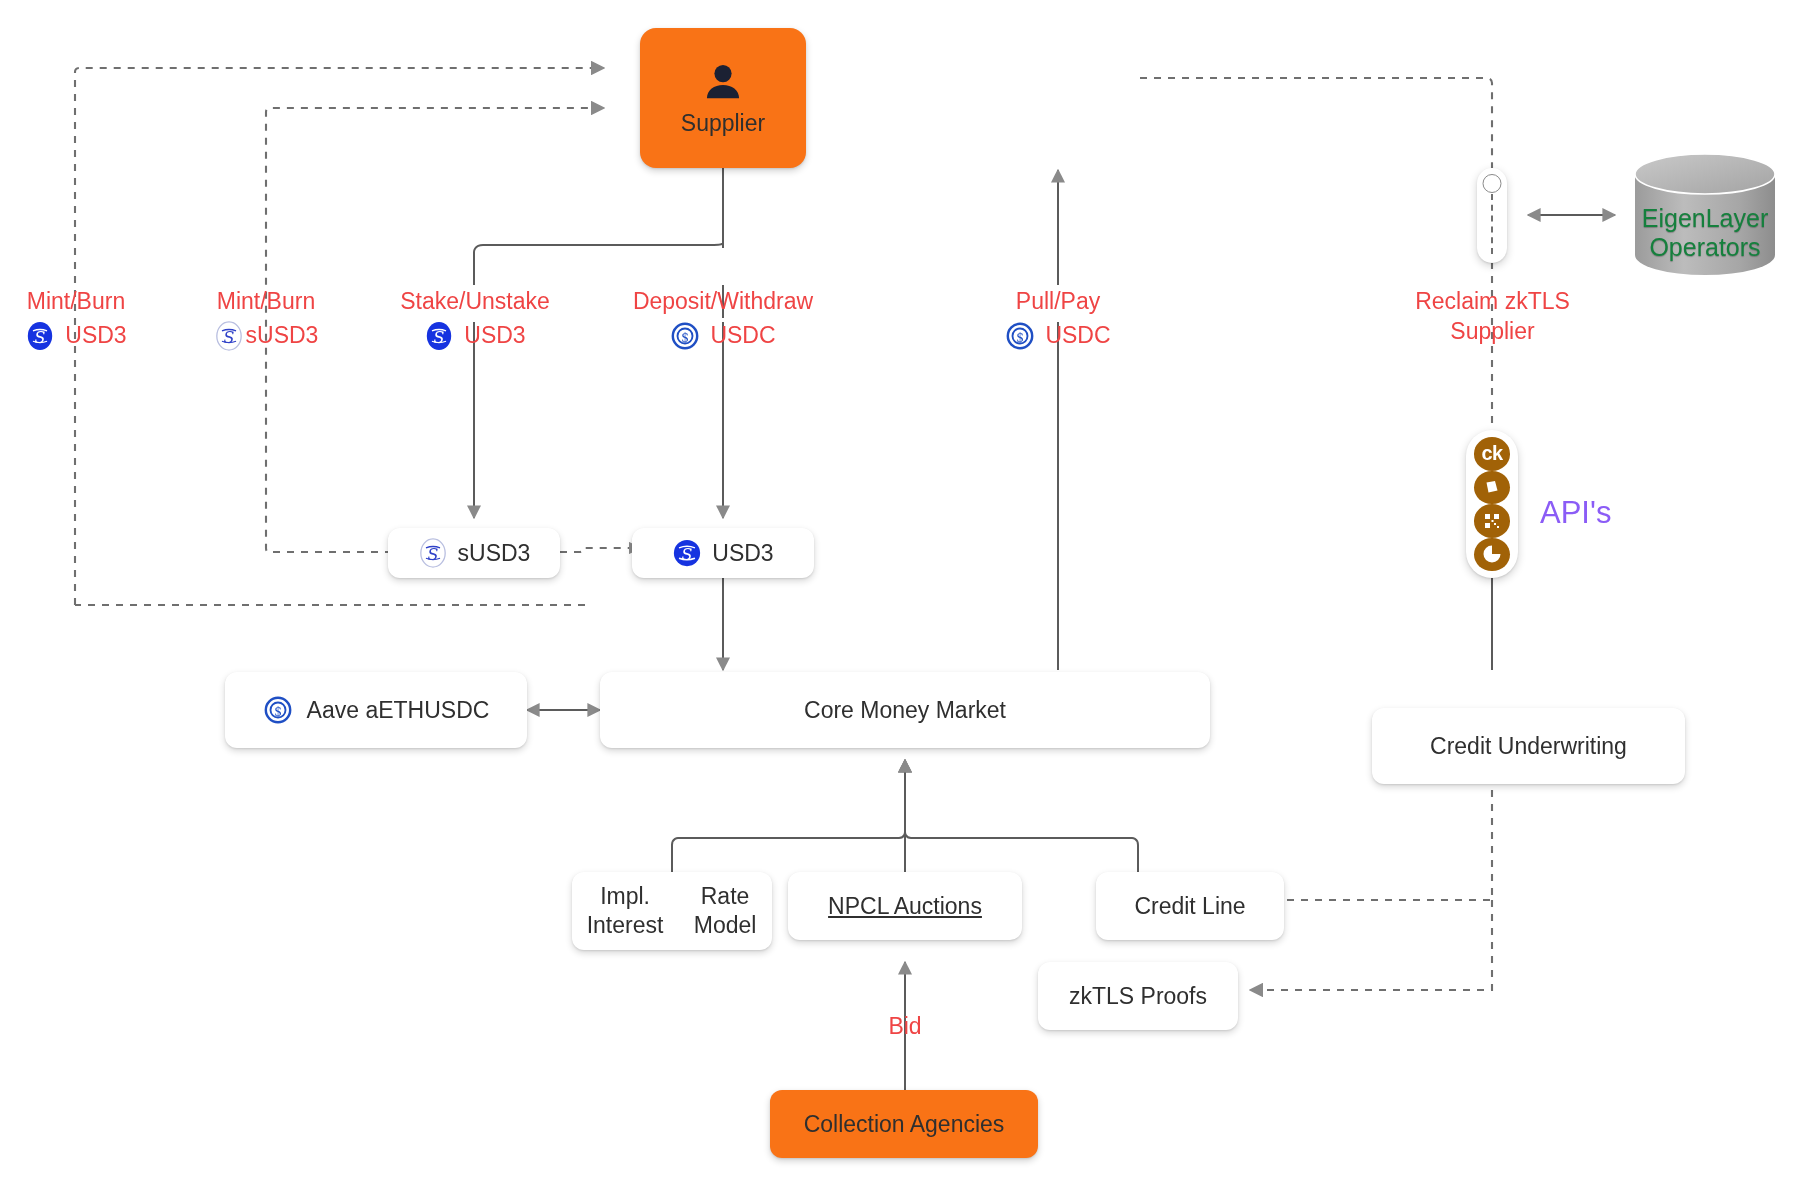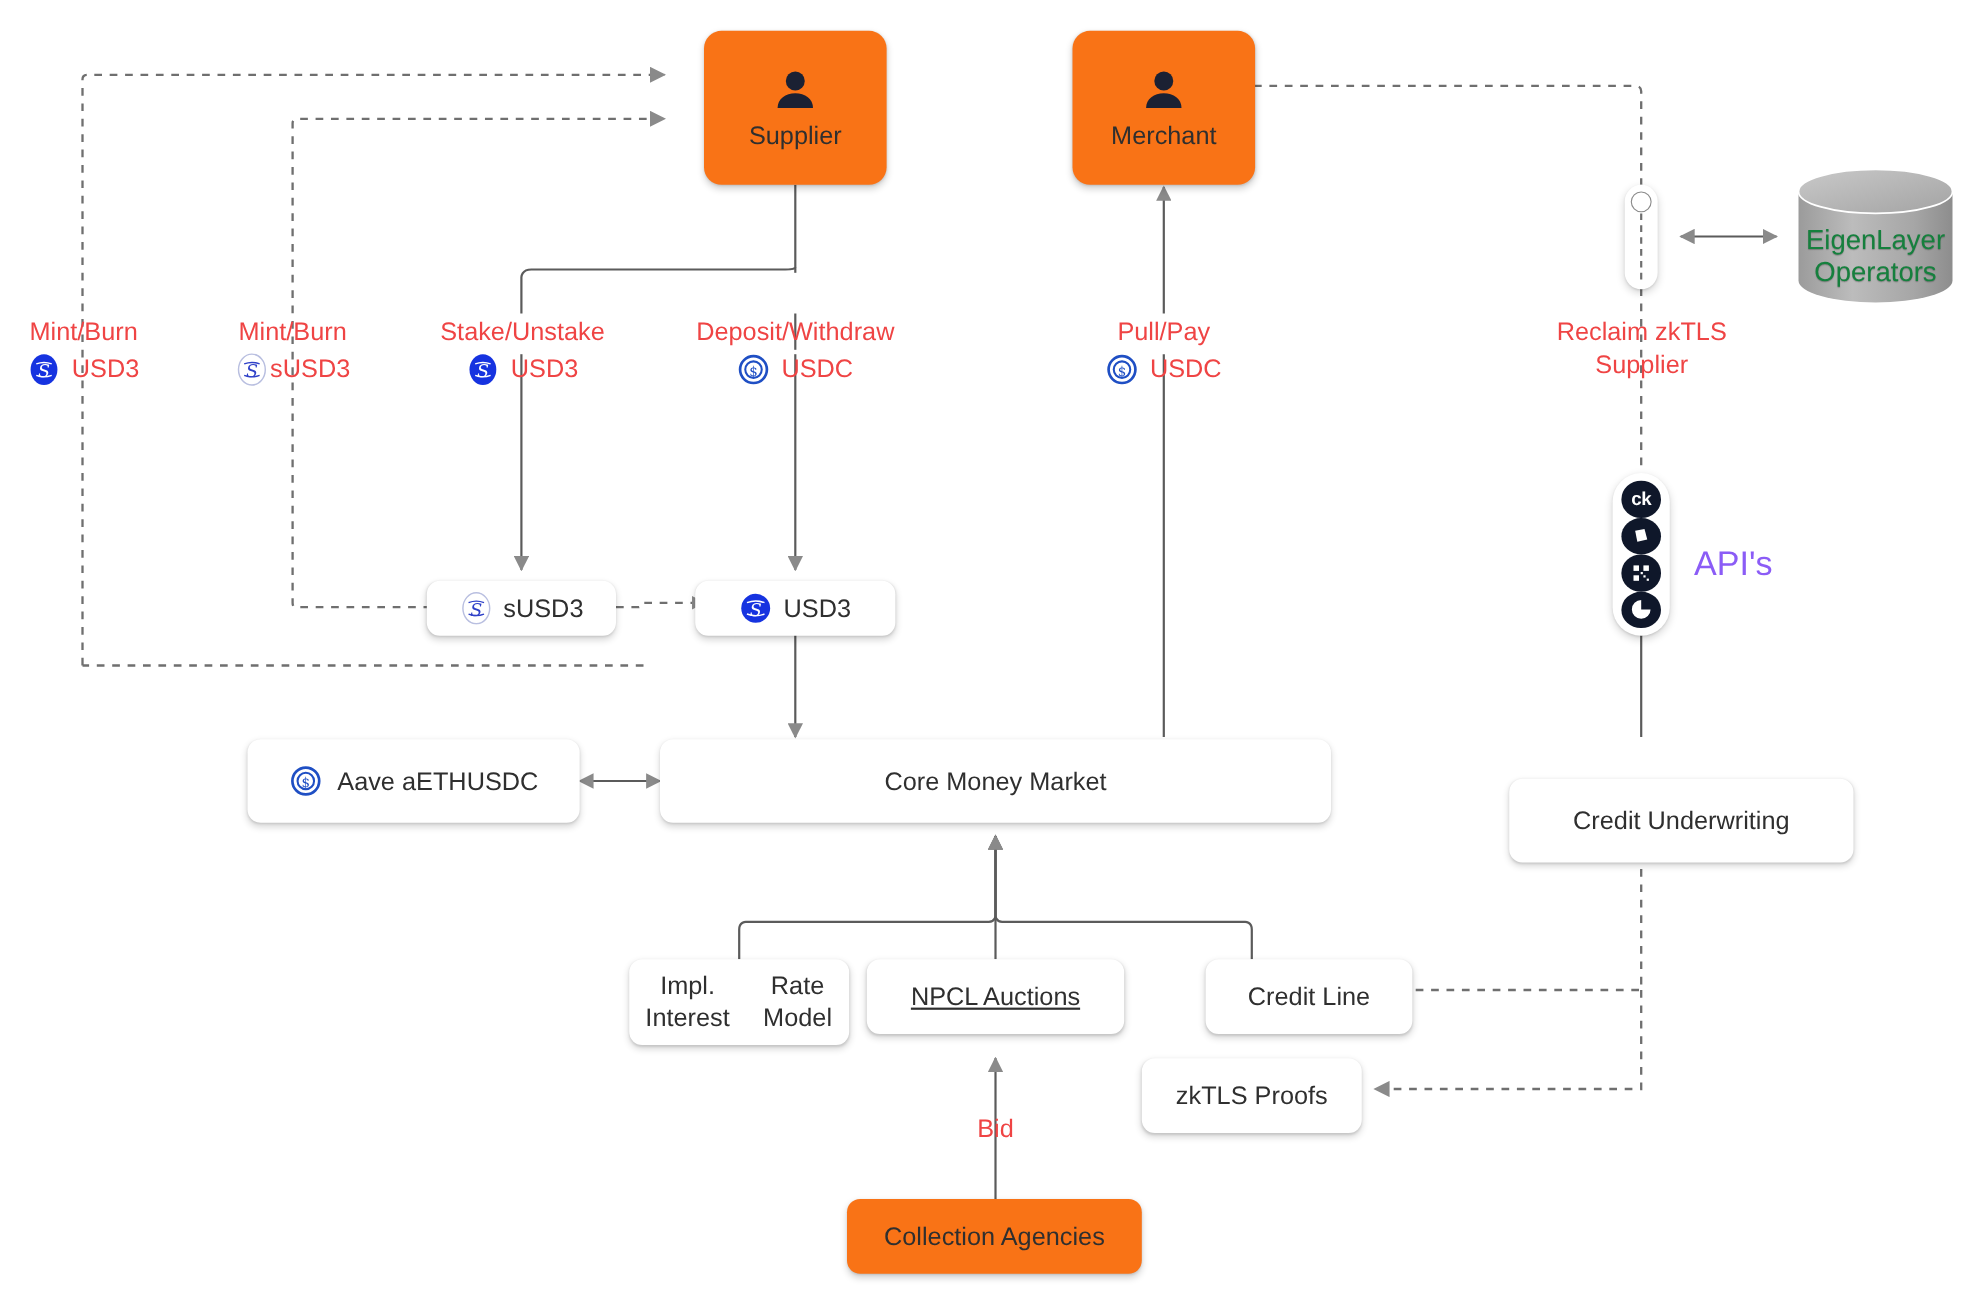--- a/index.html
+++ b/index.html
@@ -136,26 +136,26 @@
     flex-direction:column;
     align-items:center;
     justify-content:space-between;
     padding:7px 0;
     box-sizing:border-box;
     z-index:4;
   }
   .apiicon{
     width:36px;height:36px;
     border-radius:50%;
-    background:#0f172a;
+    background:#a16207;
     display:flex;
     align-items:center;
     justify-content:center;
     color:#ffffff;
-    font-size:17px;
+    font-size:20px;
     font-weight:bold;
     letter-spacing:-0.5px;
   }
   .apiicon svg{display:block;}
   #apislabel{
     position:absolute;
     font-size:31px;
     color:#8b5cf6;
     z-index:4;
   }
@@ -224,27 +224,20 @@
   </svg>
 
   <div class="node actor grey" style="left:640px;top:28px;width:166px;height:140px;">
     <svg class="person" viewBox="0 0 24 24">
       <circle cx="12" cy="7.6" r="4.5" fill="#1b2133"></circle>
       <path d="M3.6 20.5c0-4.4 3.8-7 8.4-7s8.4 2.6 8.4 7z" fill="#1b2133"></path>
     </svg>
     <span class="label">Supplier</span>
   </div>
 
-  <div class="node actor grey" style="left:975px;top:28px;width:166px;height:140px;">
-    <svg class="person" viewBox="0 0 24 24">
-      <circle cx="12" cy="7.6" r="4.5" fill="#1b2133"></circle>
-      <path d="M3.6 20.5c0-4.4 3.8-7 8.4-7s8.4 2.6 8.4 7z" fill="#1b2133"></path>
-    </svg>
-    <span class="label">Merchant</span>
-  </div>
 
   <div class="cap" style="left:0px;top:287px;width:152px;">
     <span class="l1">Mint/Burn</span>
     <span class="tokenrow">
       <svg class="tok" viewBox="0 0 32 32">
         <ellipse cx="16" cy="16" rx="13" ry="15" fill="#1633e0"></ellipse>
         <text x="16" y="23" text-anchor="middle" font-family="DejaVu Serif, serif" font-size="17" fill="#ffffff" font-style="italic">S</text>
         <path d="M8.5 10.5 Q16 7.6 23.5 10.5" stroke="#ffffff" stroke-width="1.4" fill="none"></path>
         <path d="M8.5 21.6 Q16 24.5 23.5 21.6" stroke="#ffffff" stroke-width="1.4" fill="none"></path>
       </svg>

